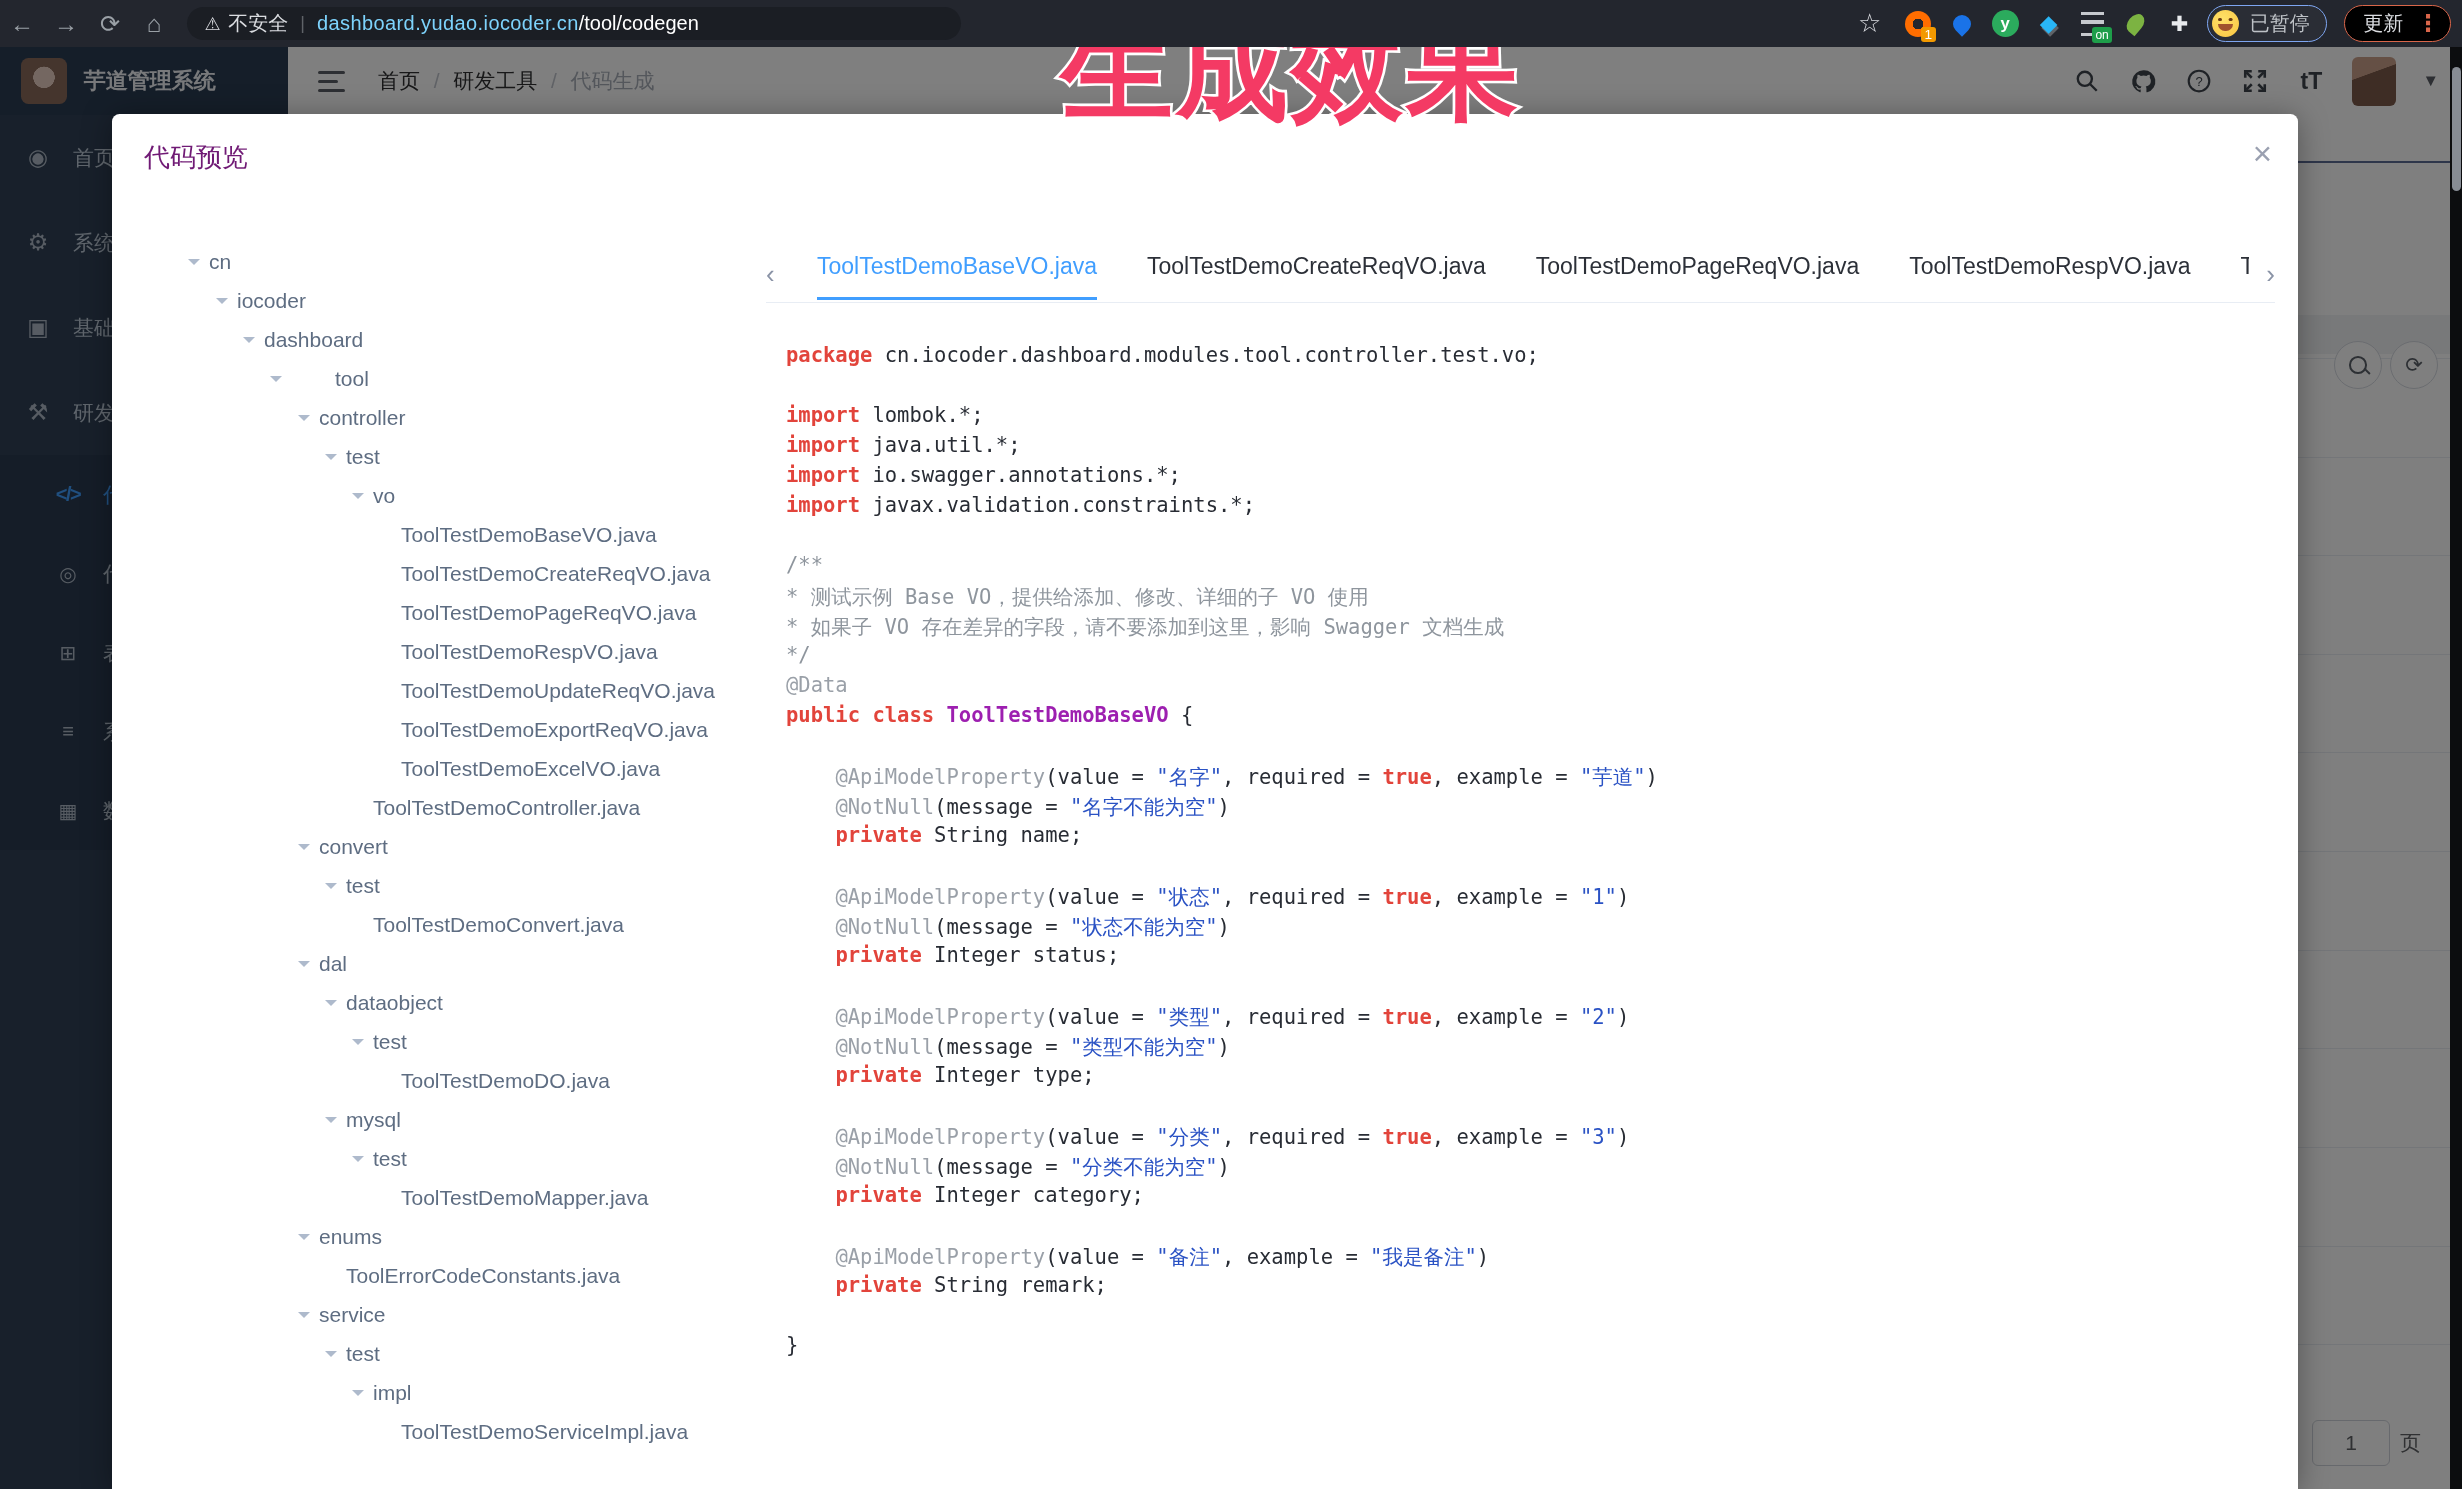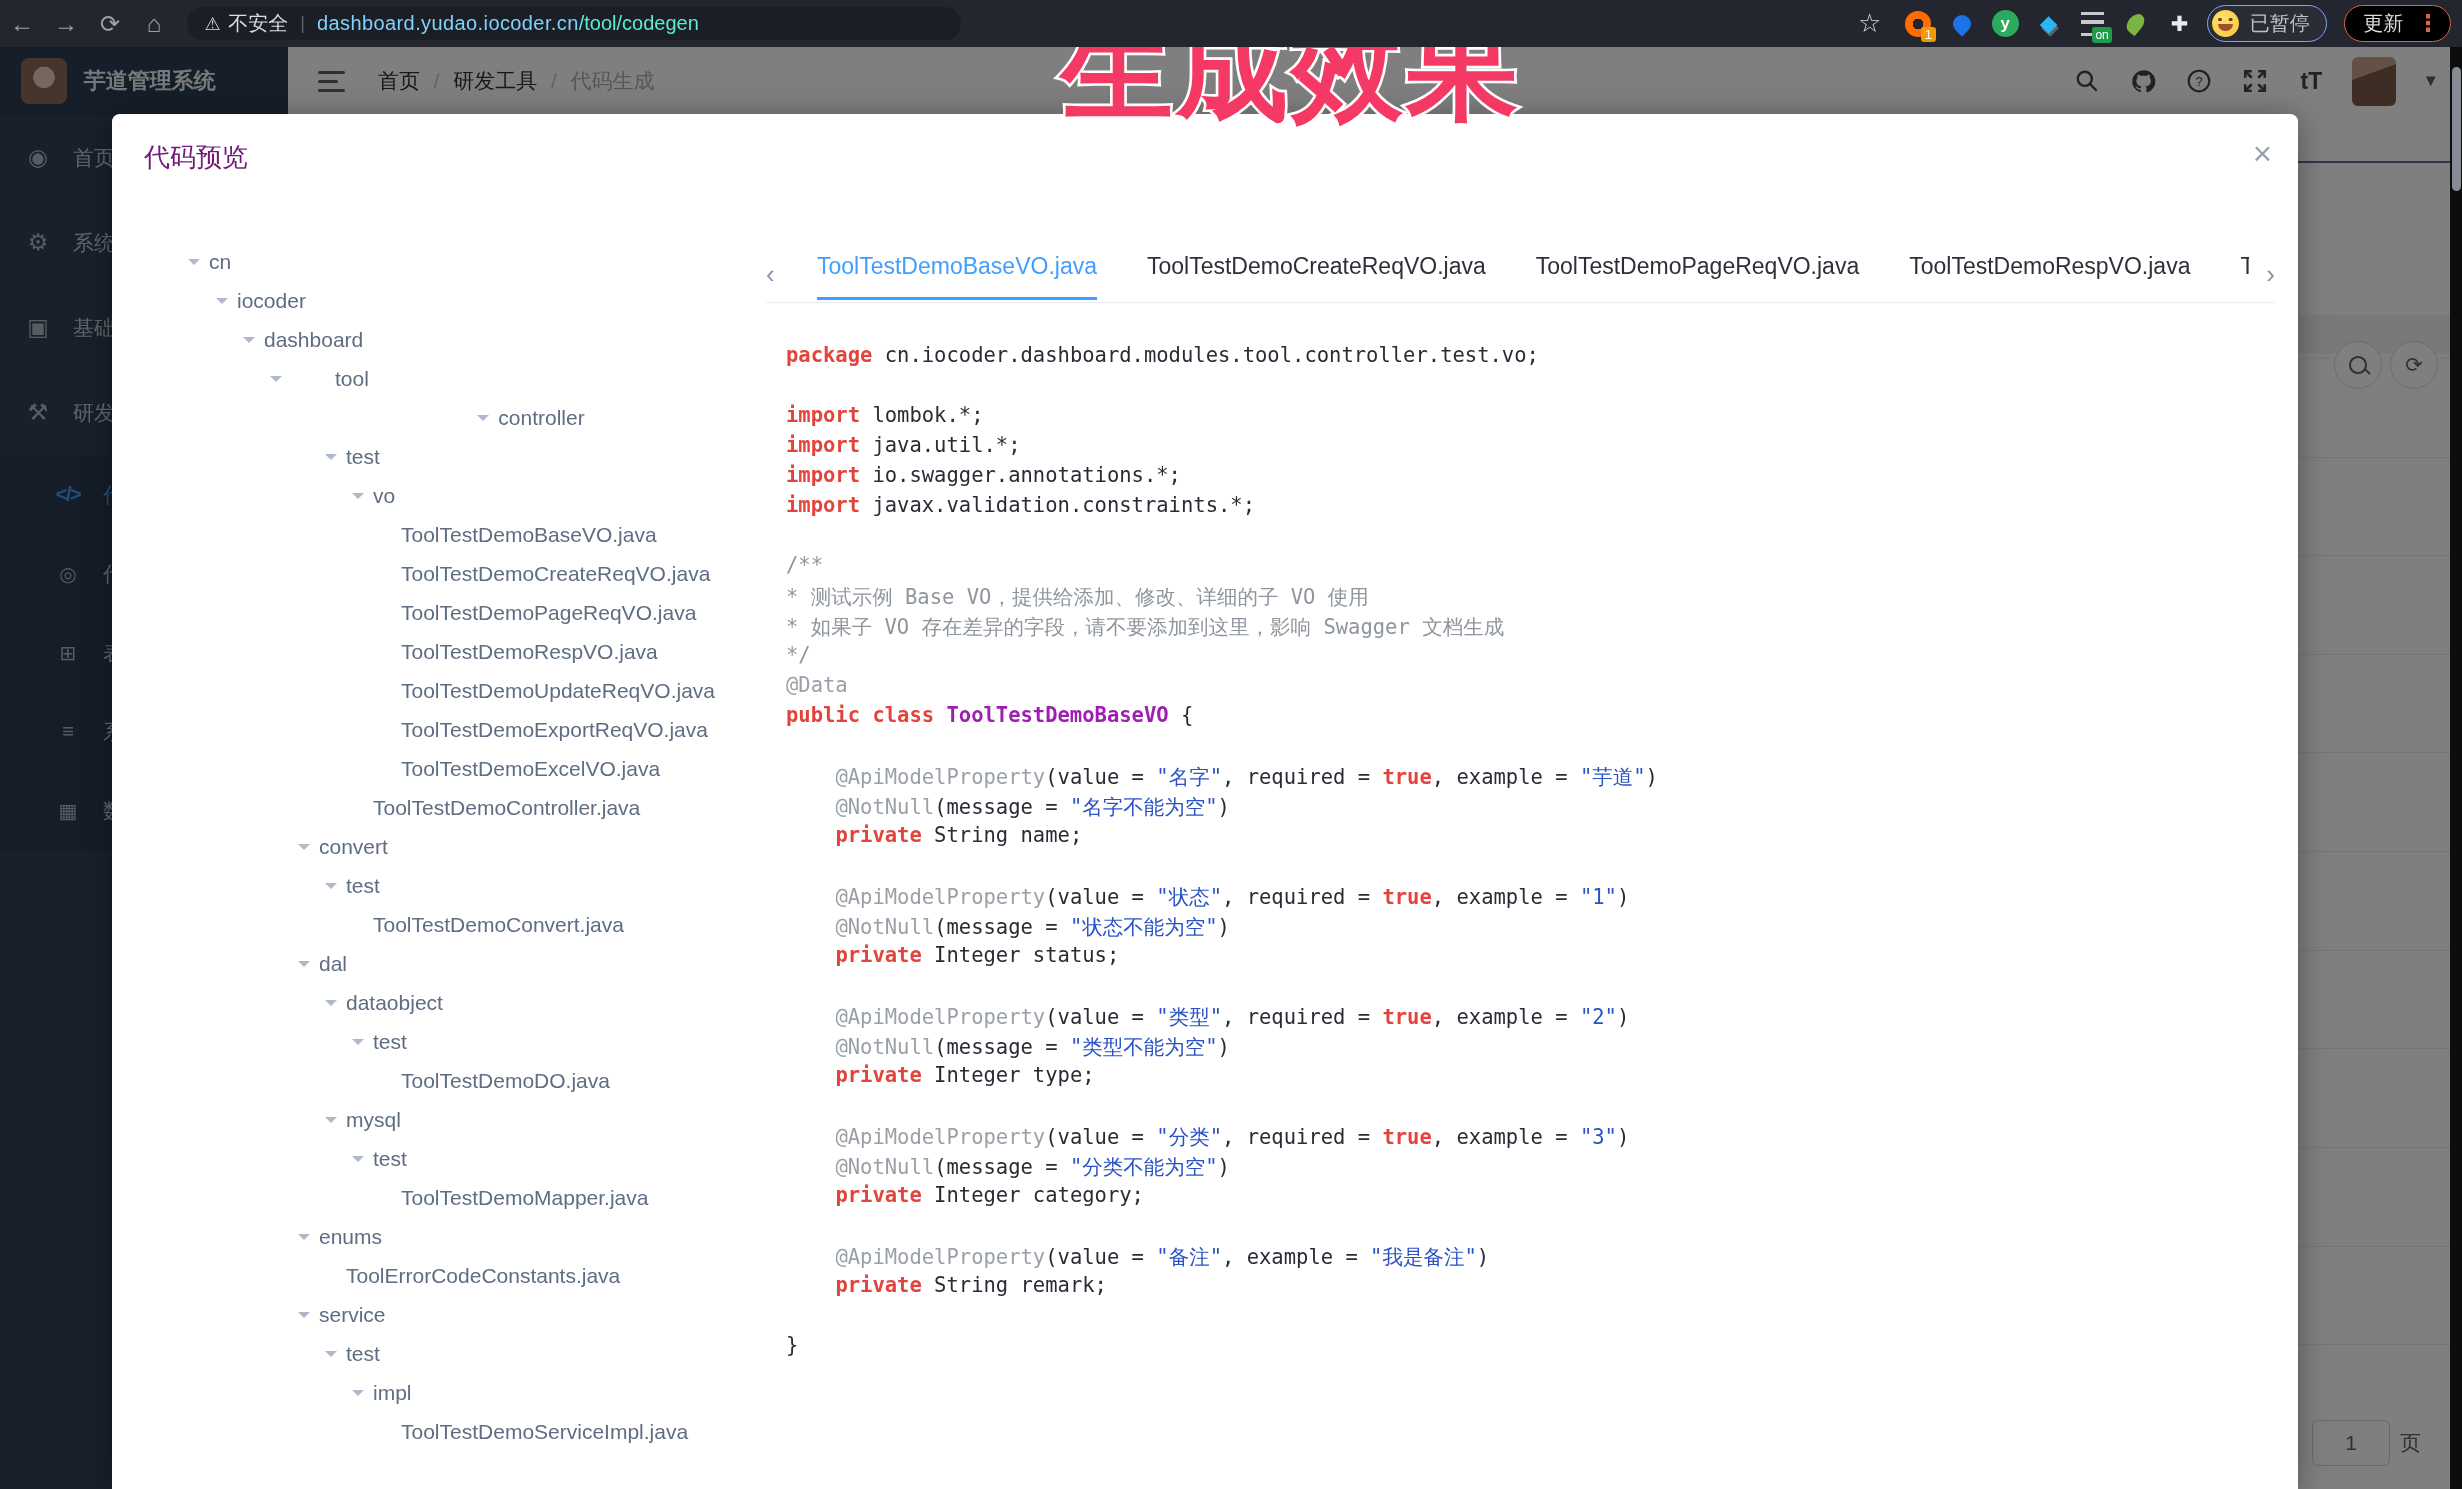--- a/index.html
+++ b/index.html
@@ -7,21 +7,21 @@
     font-family:"Liberation Sans","DejaVu Sans",sans-serif;}
   
   .chrome{position:absolute;left:0;top:0;width:2462px;height:47px;background:#23262e;display:flex;align-items:center;z-index:40;}
   .nav-ic{width:44px;text-align:center;font-size:24px;color:#9aa0a6;flex:0 0 auto;}
   .url-pill{flex:0 0 auto;width:774px;height:33px;margin-left:10.6px;background:#1b1e24;border-radius:16.7px;
     display:flex;align-items:center;color:#e8eaed;font-size:20px;}
   .url-pill .warn{margin:0 7.6px 0 18px;color:#dadce0;font-size:18px;}
   .url-pill .sec{color:#dadce0;}
   .url-pill .div{color:#5f6368;margin:0 12px;font-size:18px;}
   .url-host{color:#7dd3fc;letter-spacing:0.4px;}
-  .url-path{color:#5eead4;}
+  .url-path{color:#ffffff;}
   .chrome-sp{flex:1;}
   .star{font-size:26px;color:#dadce0;margin-right:20px;}
   .ext{width:33px;height:33px;margin-right:10.6px;position:relative;flex:0 0 auto;display:flex;align-items:center;justify-content:center;}
   .dot-orange{width:26px;height:26px;border-radius:50%;background:radial-gradient(circle at 50% 50%,#23262e 28%,#ff6d00 30%);}
   .badge1{position:absolute;right:-1.5px;bottom:-1.5px;background:#f29900;color:#fff;font-size:13.7px;border-radius:3px;padding:0 3.8px;}
   .drop-blue{width:18px;height:18px;background:#1a73e8;border-radius:50% 50% 50% 0;transform:rotate(-45deg);}
   .circ-green{width:27px;height:27px;border-radius:50%;background:#2bab5d;color:#fff;font-size:16.7px;font-weight:bold;
     display:flex;align-items:center;justify-content:center;}
   .diam{color:#29b6f6;font-size:23px;text-shadow:1.5px 3px 0 #5f6368;}
   .lines-ic{width:23px;height:18px;border-top:3.8px solid #c6c9ce;border-bottom:3.8px solid #c6c9ce;position:relative;}
@@ -284,21 +284,21 @@
           <span>iocoder</span>
         </div>
         <div class="tree-row" style="padding-left: 116px;">
           <span class="caret dir"></span>
           <span>dashboard</span>
         </div>
         <div class="tree-row" style="padding-left: 143px; gap: 44px;">
           <span class="caret dir"></span>
           <span>tool</span>
         </div>
-        <div class="tree-row" style="padding-left: 171px; justify-content: center;">
+        <div class="tree-row" style="padding-left: 171px;">
           <span class="caret dir"></span>
           <span>controller</span>
         </div>
         <div class="tree-row" style="padding-left: 198px;">
           <span class="caret dir"></span>
           <span>test</span>
         </div>
         <div class="tree-row" style="padding-left: 225px;">
           <span class="caret dir"></span>
           <span>vo</span>

